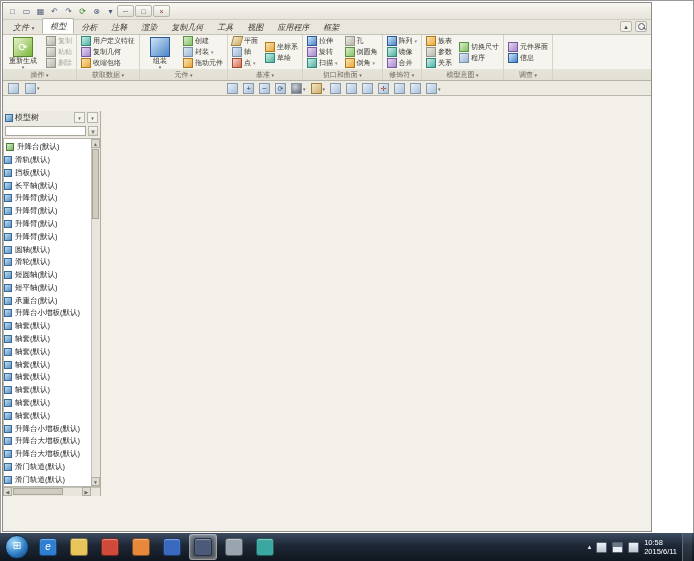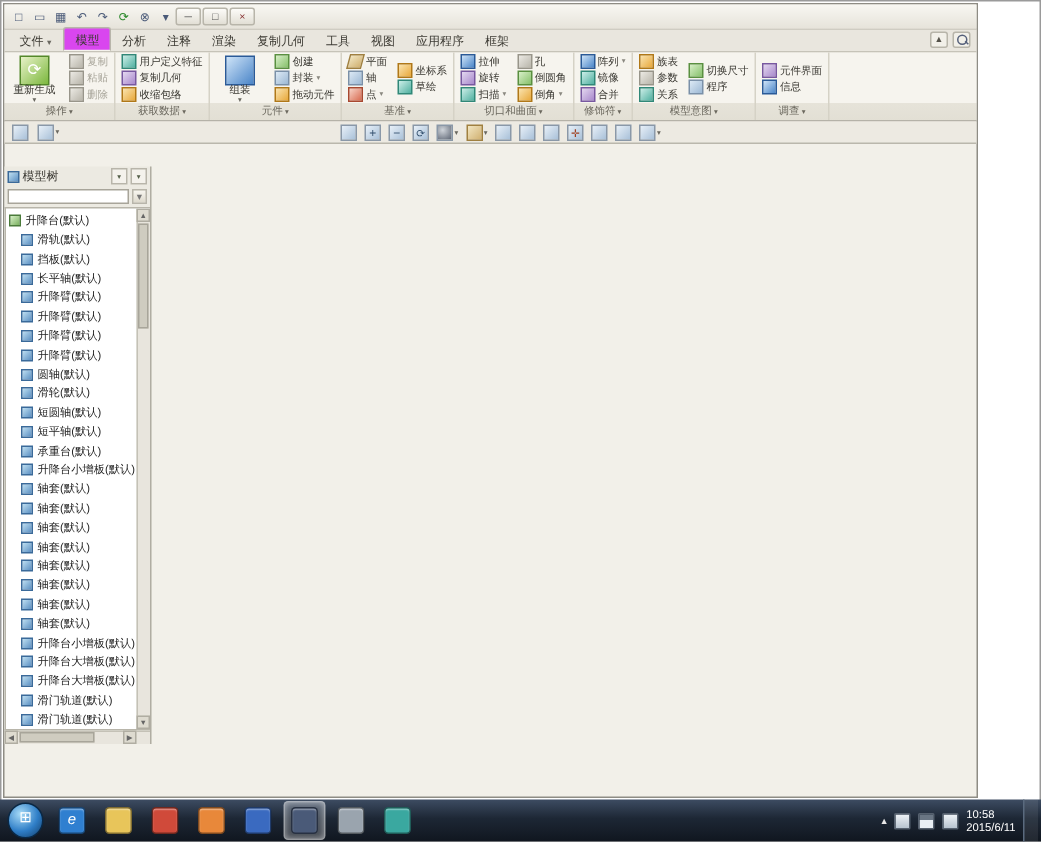--- a/index.html
+++ b/index.html
@@ -21,23 +21,23 @@
   .qat-btn:nth-child(6){color:#2e8a2e;}
   .title{flex:1;text-align:center;font-size:8px;color:#3a3832;white-space:nowrap;overflow:hidden;}
   .winctl{display:flex;gap:1px;}
   .winctl-btn{width:17px;height:12px;font-size:7px;line-height:11px;text-align:center;color:#555;
     border:1px solid #b8b5aa;border-radius:2px;background:linear-gradient(#fcfbf8,#e2dfd5);}
   .winctl-btn.close{color:#833;}
 
   
   .tabrow{position:absolute;left:0;top:17px;right:0;height:15px;display:flex;align-items:flex-end;
     background:#e9e6de;border-bottom:1px solid #c6c3b8;padding-left:3px;}
-  .tab{font-size:8px;color:#3c3a33;padding:2px 7px 1px 7px;white-space:nowrap;}
+  .tab{font-size:8px;color:#3c3a33;padding:2px 7px 1px 7px;white-space:nowrap;font-style:italic;}
   .tab.arrow::after{content:" ▼";font-size:5px;color:#6a6860;}
-  .tab.active{background:#d946ef;border:1px solid #b8b5aa;border-bottom:1px solid #f4f2ec;
+  .tab.active{background:#ffffff;border:1px solid #b8b5aa;border-bottom:1px solid #f4f2ec;
     border-radius:2px 2px 0 0;}
   .tabrow-right{margin-left:auto;display:flex;align-items:center;gap:3px;padding:0 4px 2px 0;}
   .tr-ic{width:12px;height:11px;border:1px solid #b8b5aa;border-radius:2px;background:#f2f0e9;
     font-size:7px;line-height:10px;text-align:center;color:#55524a;}
   .glass{position:relative;}
   .glass::before{content:"";position:absolute;left:2px;top:1px;width:5px;height:5px;border:1px solid #55607a;border-radius:50%;}
   .glass::after{content:"";position:absolute;left:7px;top:6px;width:3px;height:1px;background:#55607a;transform:rotate(45deg);}
 
   
   .ribbon{position:absolute;left:0;top:32px;right:0;height:46px;display:flex;
@@ -93,21 +93,21 @@
   .navpanel{width:98px;background:#eceae2;border-right:1px solid #b0ada2;display:flex;flex-direction:column;}
   .nav-header{height:14px;display:flex;align-items:center;padding:0 2px;gap:2px;font-size:8px;color:#3a3832;}
   .nav-header-title{flex:1;white-space:nowrap;}
   .nav-hic{width:11px;height:11px;border:1px solid #b8b5aa;background:#f4f2ec;font-size:7px;line-height:10px;text-align:center;color:#55604a;}
   .nav-hic.arrow::after{content:"▾";font-size:5px;}
   .nav-filter{height:13px;display:flex;align-items:center;gap:2px;padding:0 2px;}
   .filter-input{flex:1;height:10px;background:#fff;border:1px solid #a8a59a;}
   .funnel{width:10px;height:10px;border:1px solid #b8b5aa;background:linear-gradient(#f8f6f0,#ddd9cc);
     font-size:7px;line-height:9px;text-align:center;color:#777;}
   .tree{flex:1;background:#fff;border:1px solid #b8b5aa;border-right:none;position:relative;overflow:hidden;padding-top:2px;}
-  .tree-item{display:flex;align-items:center;gap:3px;height:12.8px;padding-left:10px;font-size:7.5px;color:#1e1e1e;white-space:nowrap;}
+  .tree-item{display:flex;align-items:center;gap:3px;height:12.8px;padding-left:0;font-size:7.5px;color:#1e1e1e;white-space:nowrap;}
   .tree-item.root{padding-left:2px;}
   .part-icon{width:8px;height:8px;background:linear-gradient(135deg,#bfe0f2,#5b8fc2);border:1px solid #3a6a9a;flex:0 0 auto;}
   .tree-item.root .part-icon{background:linear-gradient(135deg,#d8f0c8,#7ab060);border-color:#4a7a3a;}
   .tree-vscroll{position:absolute;right:0;top:0;bottom:0;width:9px;background:#e8e5dd;border-left:1px solid #c4c1b6;}
   .tree-hscroll{height:9px;background:#e8e5dd;border-top:1px solid #c4c1b6;position:relative;}
   .sb-btn{position:absolute;width:9px;height:9px;background:#dedbd0;border:1px solid #b0ada2;
     font-size:5px;line-height:8px;text-align:center;color:#666;}
   .sb-thumb{position:absolute;background:#cfccc0;border:1px solid #a8a59a;}
 
   

